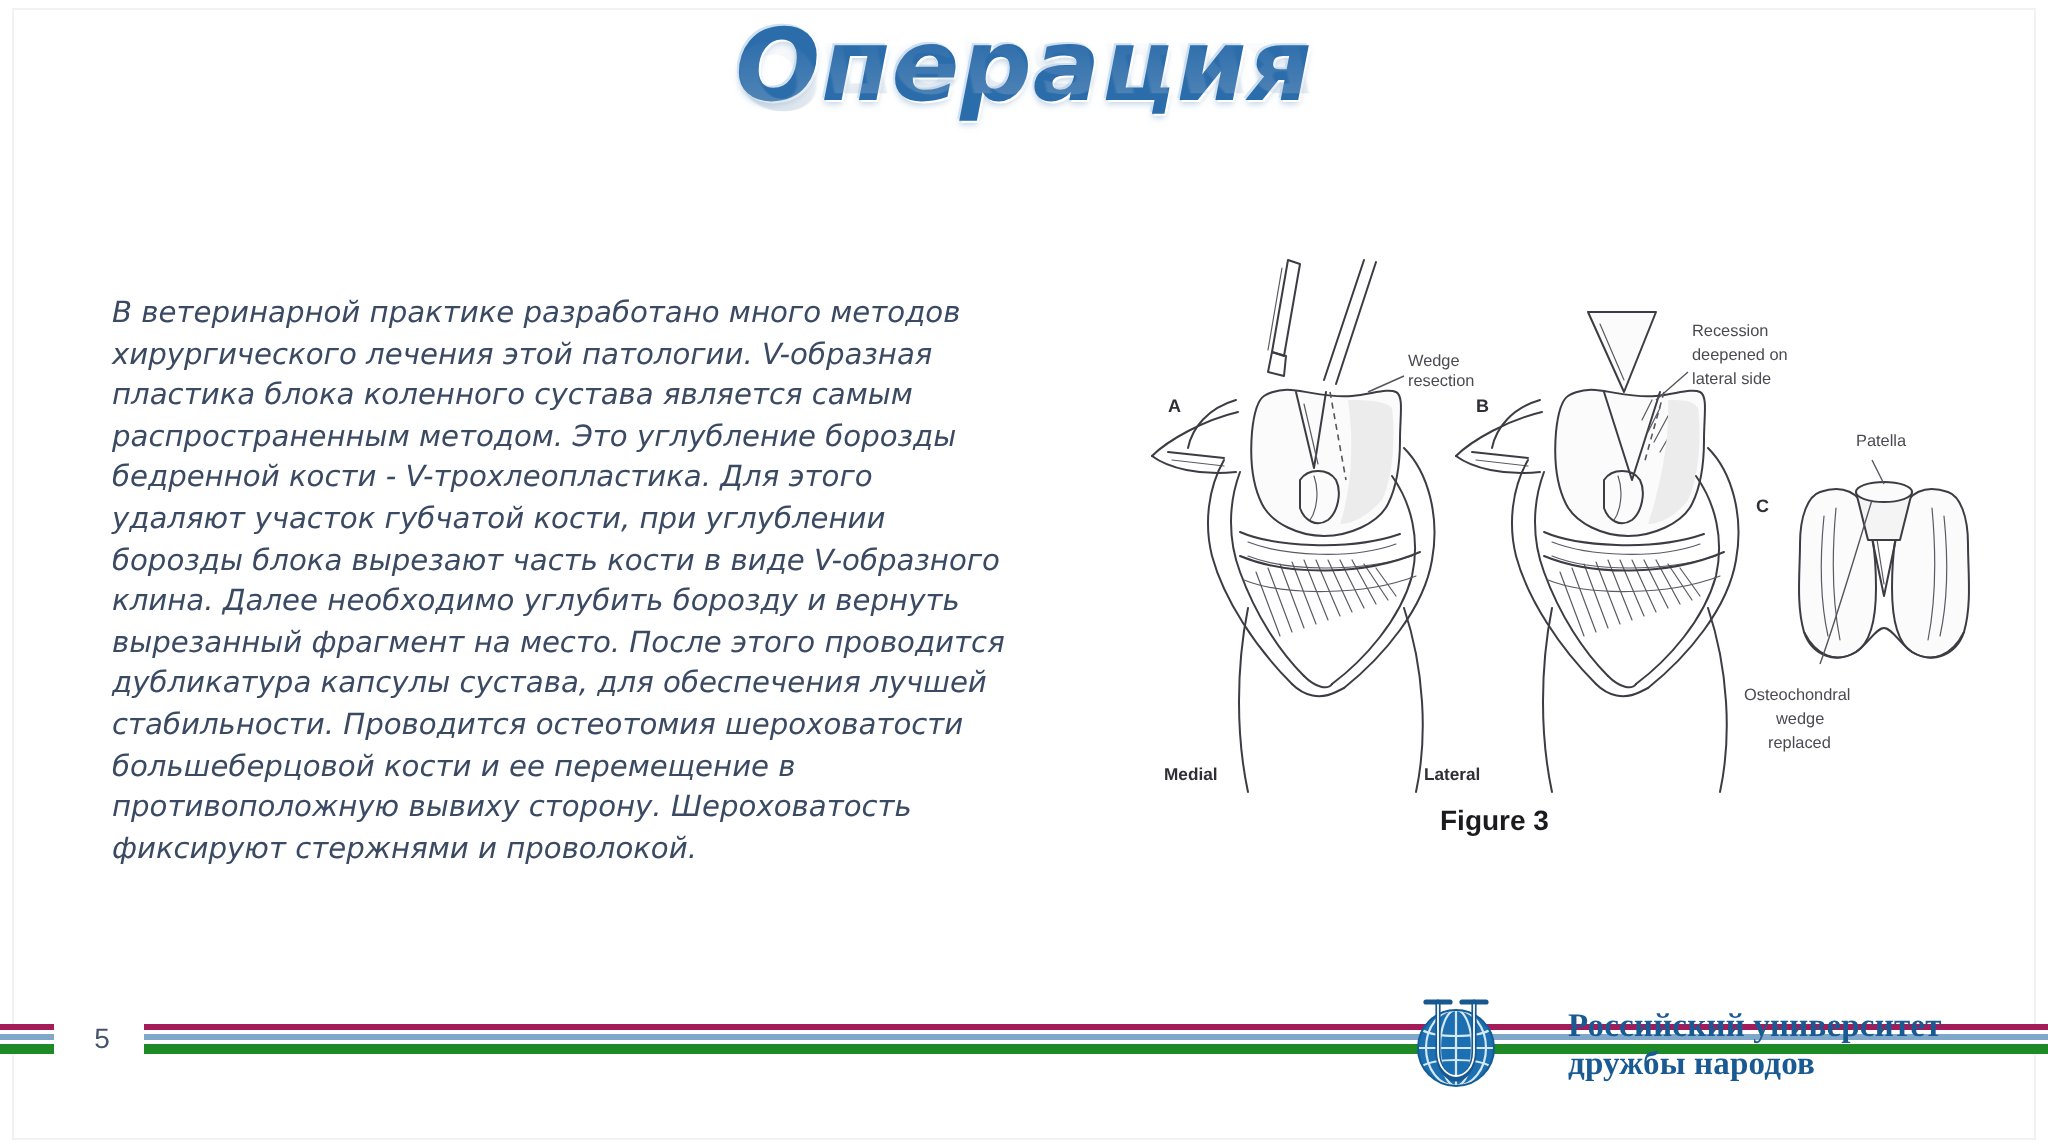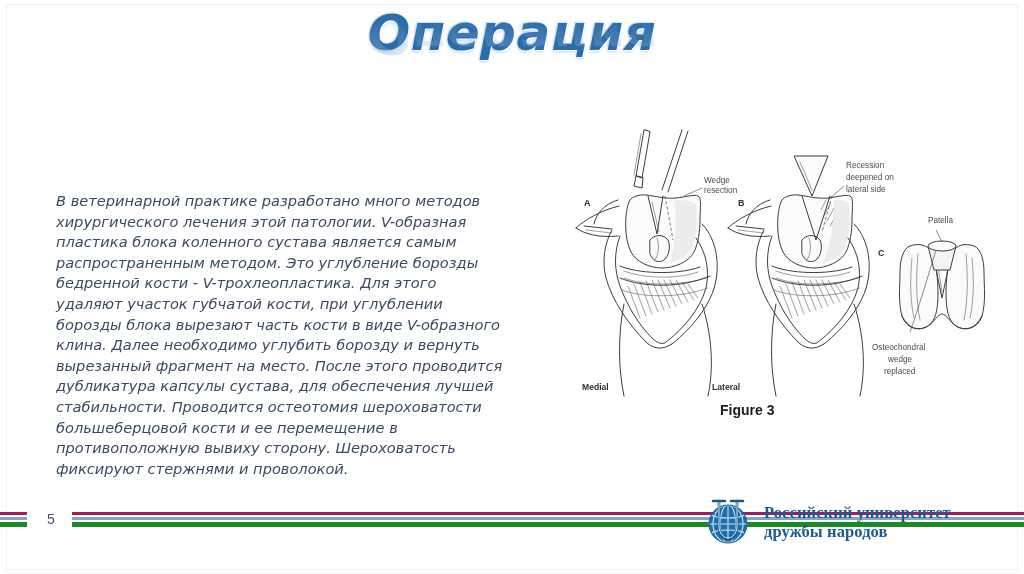--- a/index.html
+++ b/index.html
@@ -71,21 +71,20 @@
     left: 56px;
     top: 147px;
     width: 450px;
     font-family: "DejaVu Sans", sans-serif;
     font-style: italic;
     font-size: 14.6px;
     line-height: 20.6px;
     color: #3b4a63;
     text-align: left;
     white-space: pre-line;
-    margin-top: 44px;
   }
 
   
   #figure-area {
     position: absolute;
     left: 524px;
     top: 128px;
     width: 500px;
     height: 300px;
   }
@@ -122,21 +121,21 @@
 
   
   #logo-block {
     position: absolute;
     left: 700px;
     top: 492px;
     width: 300px;
     height: 60px;
     display: flex;
     align-items: center;
-    gap: 8px;
+    gap: 28px;
   }
   #logo-mark { width: 56px; height: 52px; flex: 0 0 auto; }
   #logo-text {
     font-family: "Liberation Serif", serif;
     font-weight: 700;
     font-size: 16.5px;
     line-height: 19px;
     color: #1a5a93;
     white-space: pre-line;
     letter-spacing: 0.1px;

